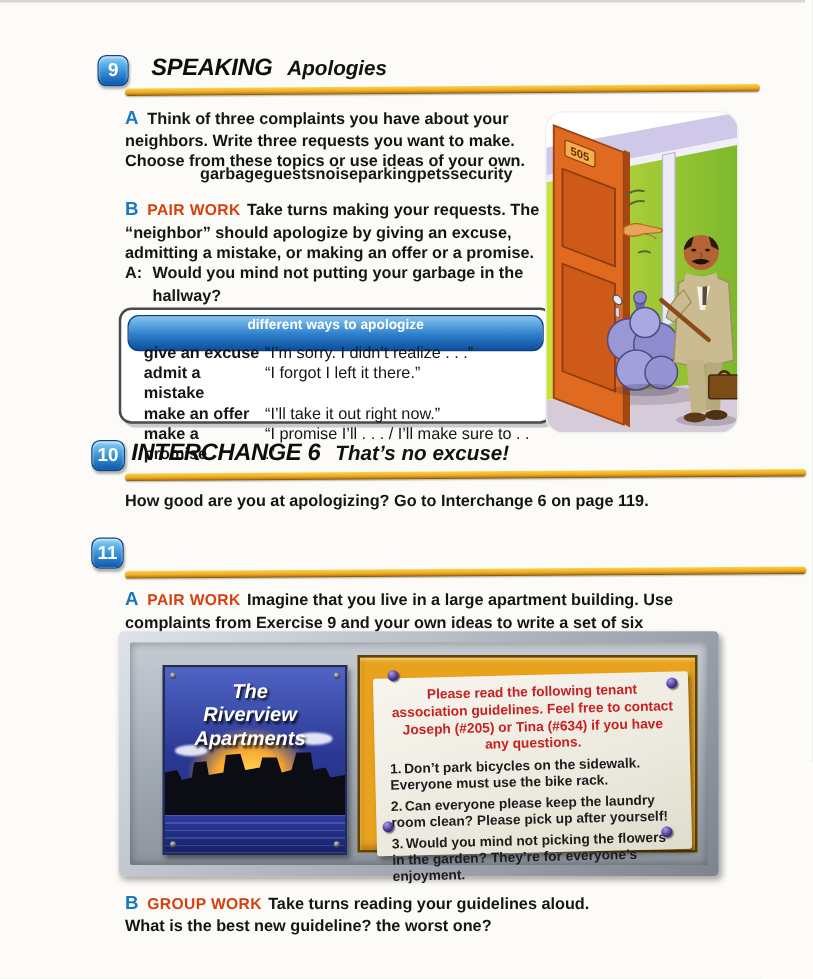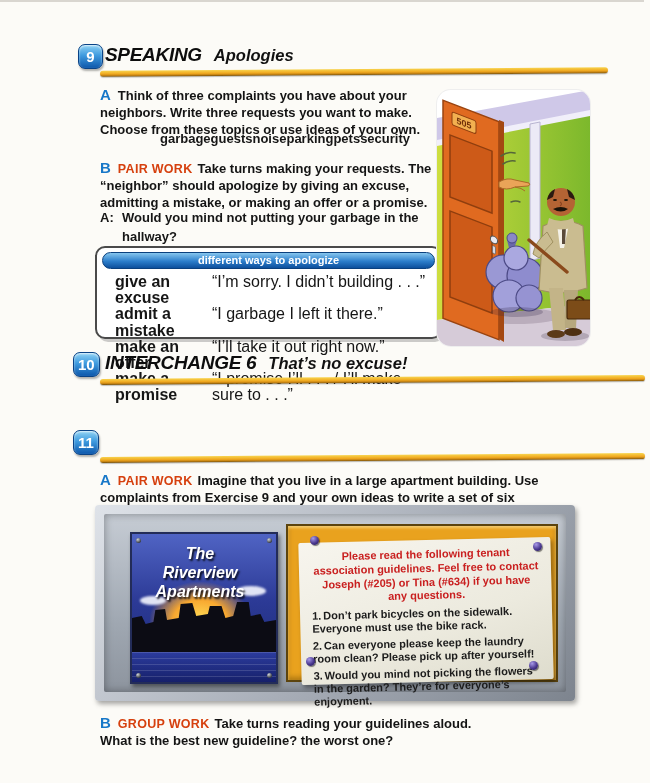--- a/index.html
+++ b/index.html
@@ -37,27 +37,27 @@
   .dialogue { position:absolute; font-size:13px; font-weight:600; line-height:1.45; }
   .dialogue .row { display:grid; grid-template-columns:22px auto; }
 
   
   .apo-box {
     position:absolute; left:95px; top:246px; width:347px; height:93px; box-sizing:border-box;
     background:#fff; border:2px solid #4a4a4a; border-radius:10px;
     box-shadow:3px 3px 0 rgba(130,130,130,.4);
   }
   .apo-header {
-    position:absolute; left:5px; right:5px; top:4px; height:17px; border-radius:9px;
+    position:absolute; left:5px; right:5px; top:4px; height:29px; border-radius:9px;
     background:linear-gradient(180deg,#86c6ee 0%, #2c7ecb 55%, #0d4f9c 100%);
     border:1px solid #0a407e; box-sizing:border-box;
     color:#fff; font-size:11px; font-weight:700; text-align:center; line-height:15px;
   }
   .apo-rows { position:absolute; left:18px; right:6px; top:26px; }
-  .apo-row { display:grid; grid-template-columns:97px auto; font-size:16px; line-height:16.2px; }
+  .apo-row { display:grid; grid-template-columns:97px auto; font-size:13px; line-height:16.2px; }
   .apo-row .lbl { font-weight:800; }
   .apo-row .ex  { font-weight:500; }
 
   
   .illus {
     position:absolute; left:437px; top:90px; width:153px; height:256px;
     border-radius:14px; overflow:hidden; background:#fff; box-shadow:0 0 0 1px #eee;
   }
 
   
@@ -113,21 +113,21 @@
 </style>
 </head>
 <body>
 
 <div class="page">
   <div class="top-edge"></div>
 
   <div class="badge" style="left:78px; top:44px;">
     <span>9</span>
   </div>
-  <div class="sec-head" style="left:105px; top:44px;">
+  <div class="sec-head" style="left:105px; top:44px;padding-left:16px;">
     <span class="sec-title">SPEAKING</span><span class="sec-sub">Apologies</span>
   </div>
   <div class="swoosh" style="left:100px; top:69px; width:508px;"></div>
 
   <div class="para" style="left:100px; top:85px; width:348px;">
     <span class="letter">A</span><span>Think of three complaints you have about your neighbors. Write three requests you want to make. Choose from these topics or use ideas of your own.</span>
   </div>
 
   <div class="topics" style="left:100px; top:131px; width:370px;">
     <span>garbage</span>
@@ -151,25 +151,25 @@
       <span>B:</span>
       <span>Oh, I’m sorry. I didn’t realize it bothered you.</span>
     </div>
   </div>
 
   <div class="apo-box">
     <div class="apo-header">different ways to apologize</div>
     <div class="apo-rows">
       <div class="apo-row">
         <span class="lbl">give an excuse</span>
-        <span class="ex">“I’m sorry. I didn’t building . . .”</span>
+        <span class="ex">“I’m sorry. I didn’t realize . . .”</span>
       </div>
       <div class="apo-row">
         <span class="lbl">admit a mistake</span>
-        <span class="ex">“I garbage I left it there.”</span>
+        <span class="ex">“I forgot I left it there.”</span>
       </div>
       <div class="apo-row">
         <span class="lbl">make an offer</span>
         <span class="ex">“I’ll take it out right now.”</span>
       </div>
       <div class="apo-row">
         <span class="lbl">make a promise</span>
         <span class="ex">“I promise I’ll . . . / I’ll make sure to . . .”</span>
       </div>
     </div>
@@ -248,20 +248,21 @@
     </svg>
   </div>
 
   <div class="badge" style="left:73px; top:352px;">
     <span>10</span>
   </div>
   <div class="sec-head" style="left:105px; top:352px;">
     <span class="sec-title">INTERCHANGE 6</span><span class="sec-sub">That’s no excuse!</span>
   </div>
   <div class="swoosh" style="left:100px; top:377px; width:545px;"></div>
+  <div class="para" style="left:100px; top:393px; width:480px;">How good are you at apologizing? Go to Interchange 6 on page 119.</div>
 
   <div class="badge" style="left:73px; top:430px;">
     <span>11</span>
   </div>
   <div class="swoosh" style="left:100px; top:455px; width:545px;"></div>
 
   <div class="para" style="left:100px; top:470px; width:472px;">
     <span class="letter">A</span><span class="worklabel">PAIR WORK</span><span>Imagine that you live in a large apartment building. Use complaints from Exercise 9 and your own ideas to write a set of six guidelines.</span>
   </div>
 

